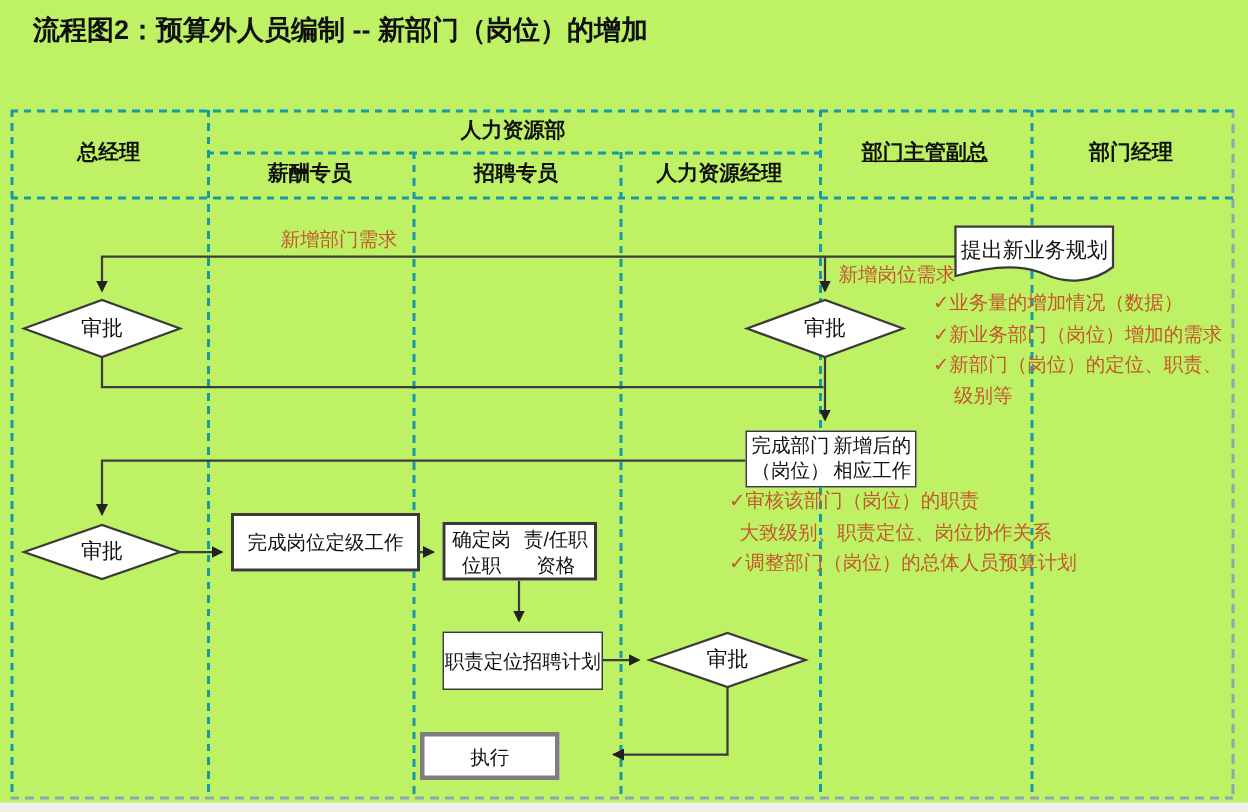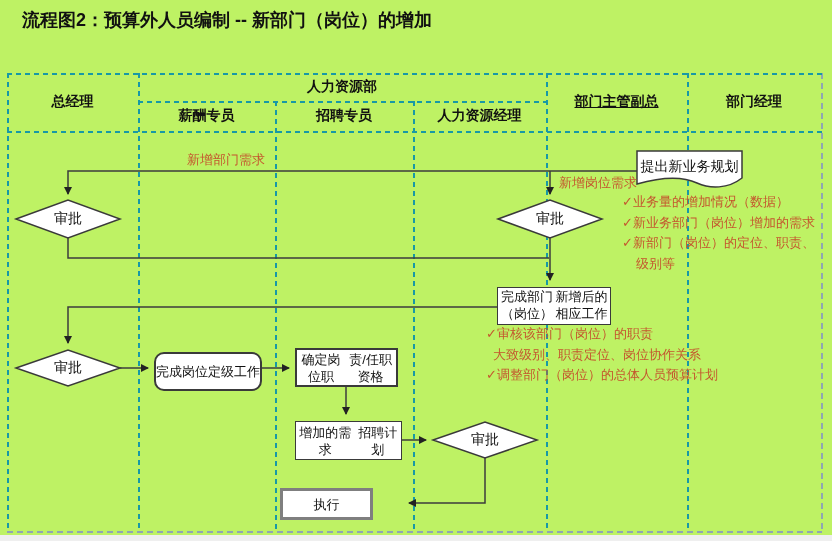--- a/index.html
+++ b/index.html
@@ -114,30 +114,30 @@
       <span>审批</span>
     </div>
   <div class="diamond-label" style="left:445px;top:429px;width:80px;height:22px;">
       <span>审批</span>
     </div>
 
   <div class="node thin leftalign" style="left:497px;top:287px;width:114px;height:38px;">
     <span>完成部门（岗位）</span>
     <span>新增后的相应工作</span>
   </div>
-  <div class="node" style="left:154px;top:352px;width:108px;height:39px;border-radius:10px;">
+  <div class="node" style="left:154px;top:342px;width:126px;height:39px;">
     <span>完成岗位定级</span>
     <span>工作</span>
   </div>
   <div class="node" style="left:295px;top:348px;width:103px;height:39px;">
     <span>确定岗位职</span>
     <span>责/任职资格</span>
   </div>
   <div class="node thin" style="left:295px;top:421px;width:107px;height:39px;">
-    <span>增加的需求</span>
+    <span>职责定位</span>
     <span>招聘计划</span>
   </div>
   <div class="node thickgray" style="left:280px;top:488px;width:93px;height:32px;">
     <span>执行</span>
   </div>
 
   <div class="edge-label" style="left:187px;top:151px;">新增部门需求</div>
   <div class="edge-label" style="left:559px;top:174px;">新增岗位需求</div>
 
   <div class="annotation" style="left:622px;top:192px;">

